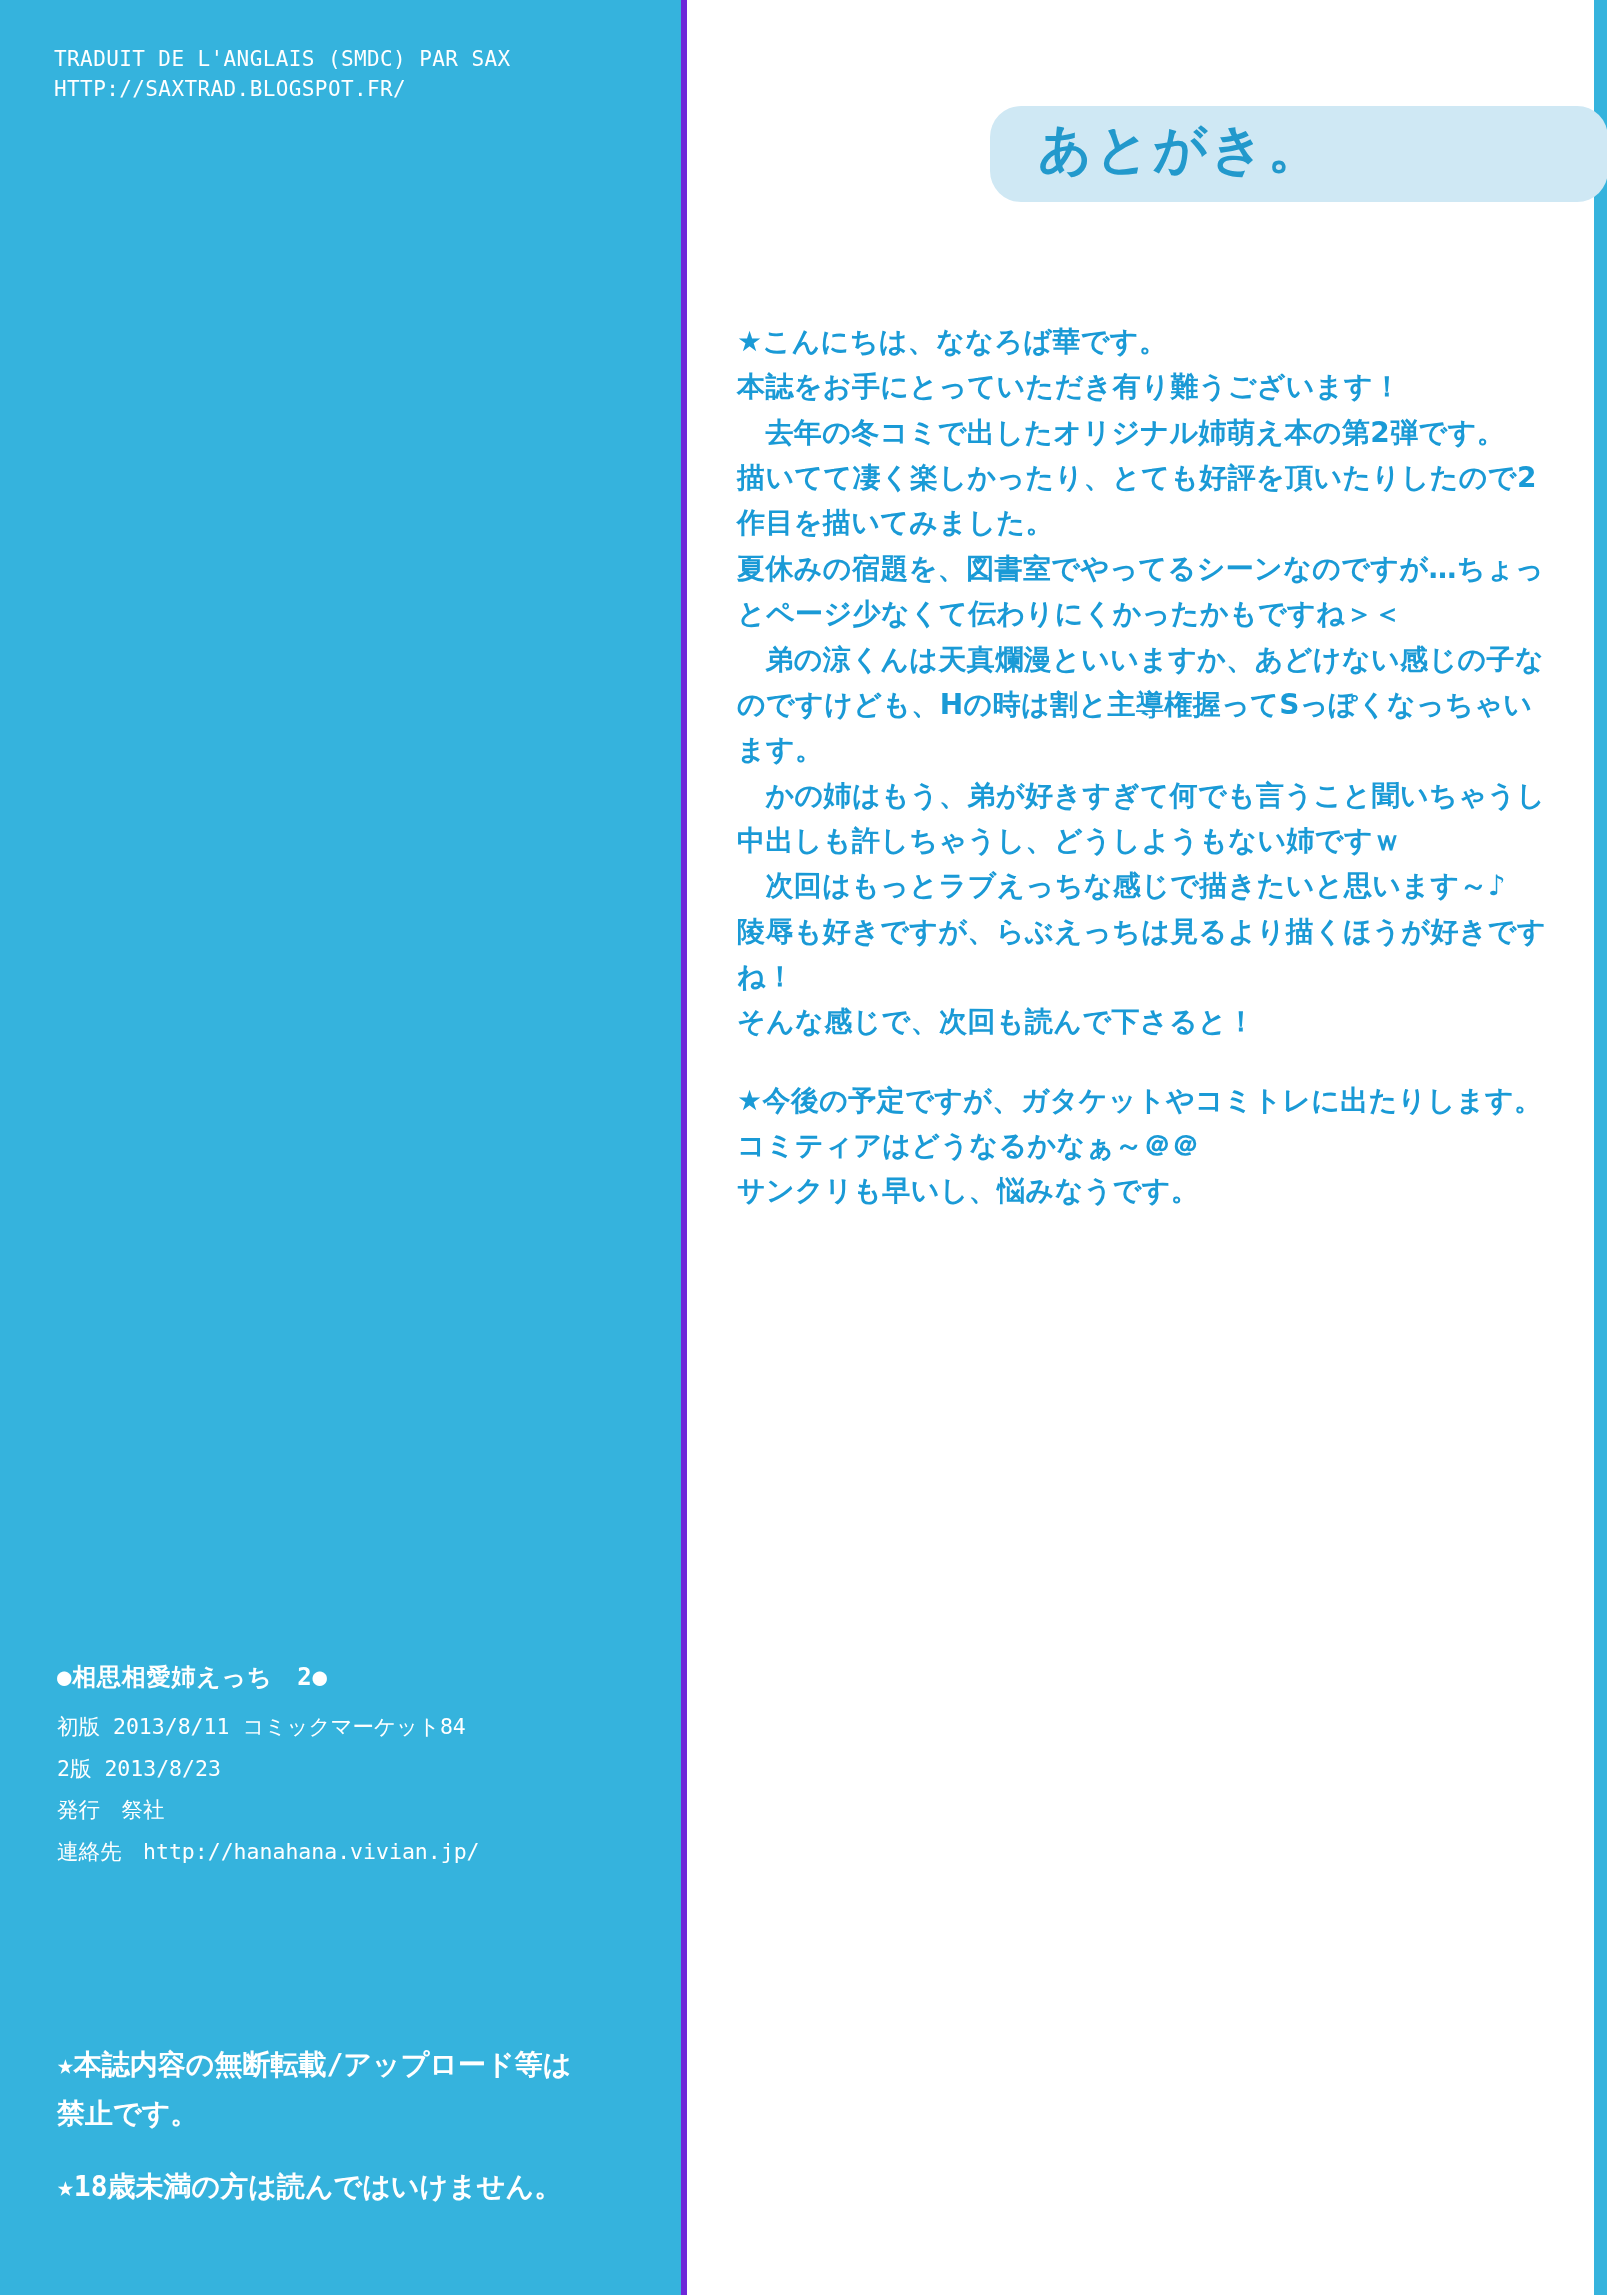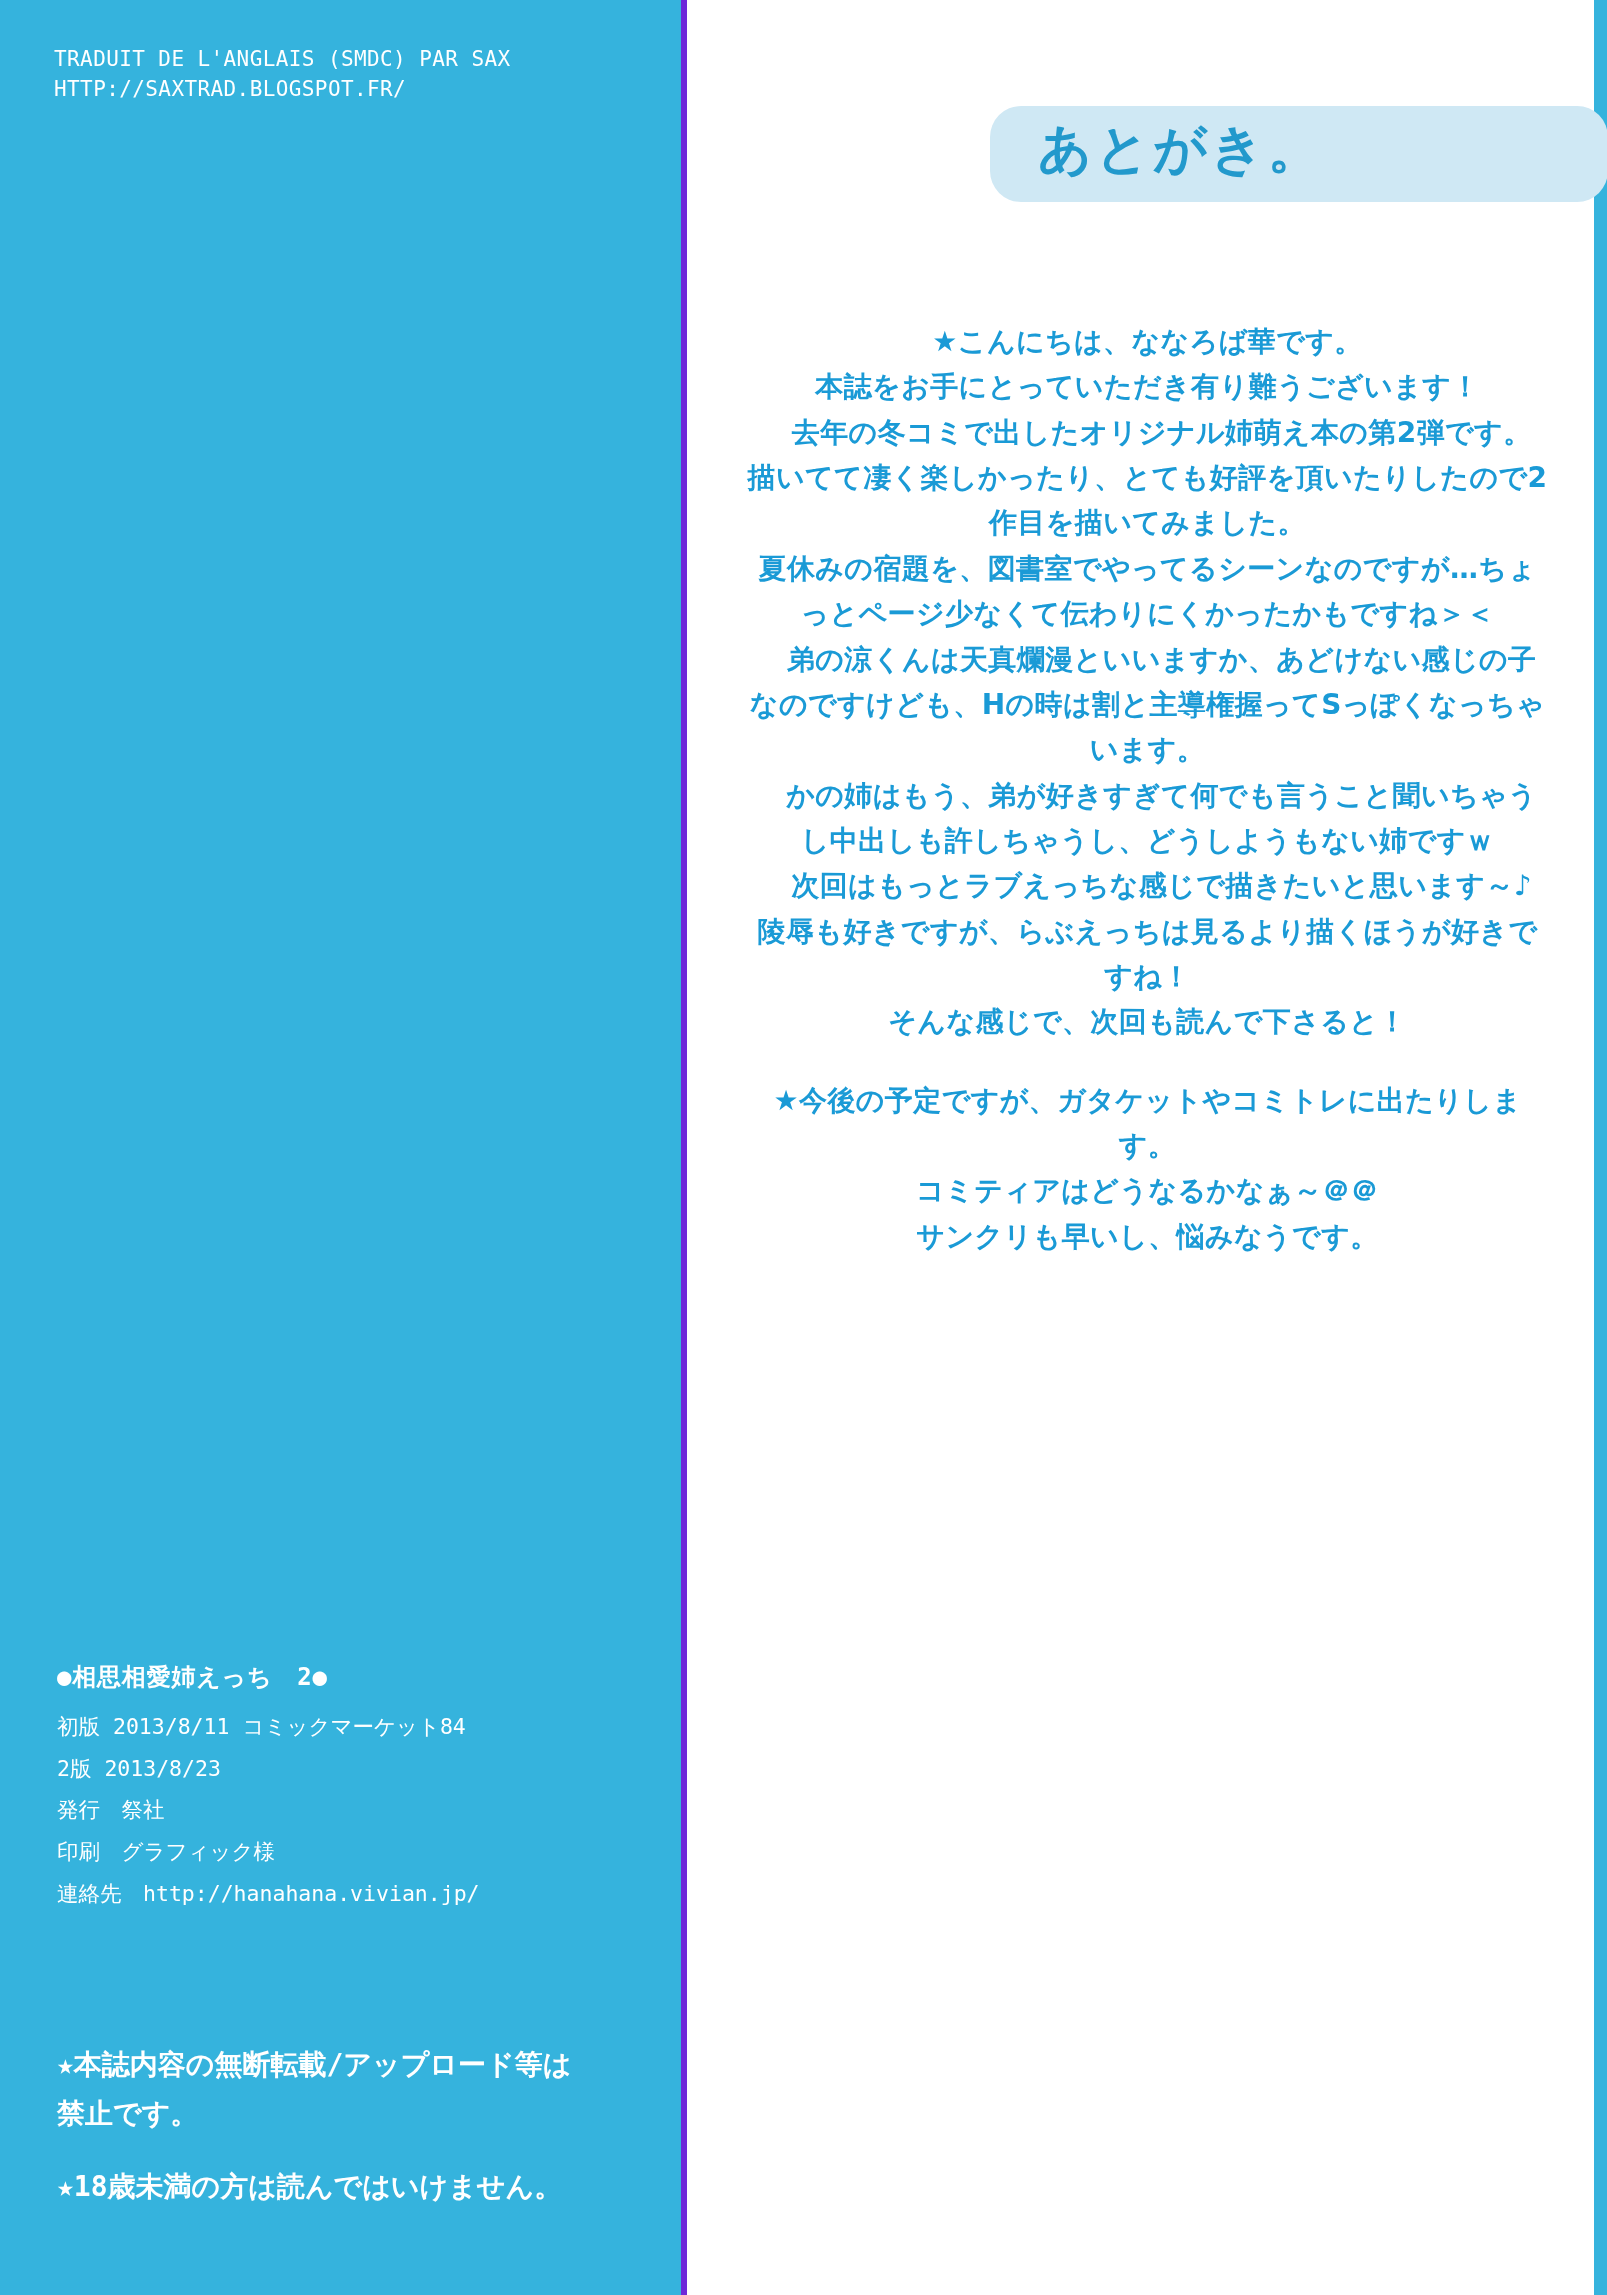--- a/index.html
+++ b/index.html
@@ -117,23 +117,22 @@
     top: 319px;
     width: 813px;
     color: #1a9ad6;
     font-family: "DejaVu Sans", sans-serif;
     font-size: 28px;
     font-weight: bold;
     line-height: 1.62;
     letter-spacing: 0.4px;
   }
   .para {
-    margin: 0 0 0 12px;
+    margin: 0 0 0 2px;
     white-space: pre-wrap;
-    text-align: center;
   }
   .para.gap { margin-top: 33px; }
 
   
   .left-bottom-strip {
     position: absolute;
     left: 0;
     bottom: 0;
     width: 681px;
     height: 0px;
@@ -147,21 +146,20 @@
   <div class="left-panel">
 
     <div class="translator-credit">TRADUIT DE L'ANGLAIS (SMDC) PAR SAX
 HTTP://SAXTRAD.BLOGSPOT.FR/</div>
 
     <div class="colophon">
       <div class="title-line">●相思相愛姉えっち　2●</div>
       <div class="row">初版 2013/8/11 コミックマーケット84</div>
       <div class="row">2版 2013/8/23</div>
       <div class="row">発行　祭社</div>
-      <div class="row">印刷　グラフィック様</div>
       <div class="row">連絡先　http://hanahana.vivian.jp/</div>
     </div>
 
     <div class="warnings">
       <div class="w-line">★本誌内容の無断転載/アップロード等は
 禁止です。</div>
       <div class="w-line w2">★18歳未満の方は読んではいけません。</div>
     </div>
   </div>
 

